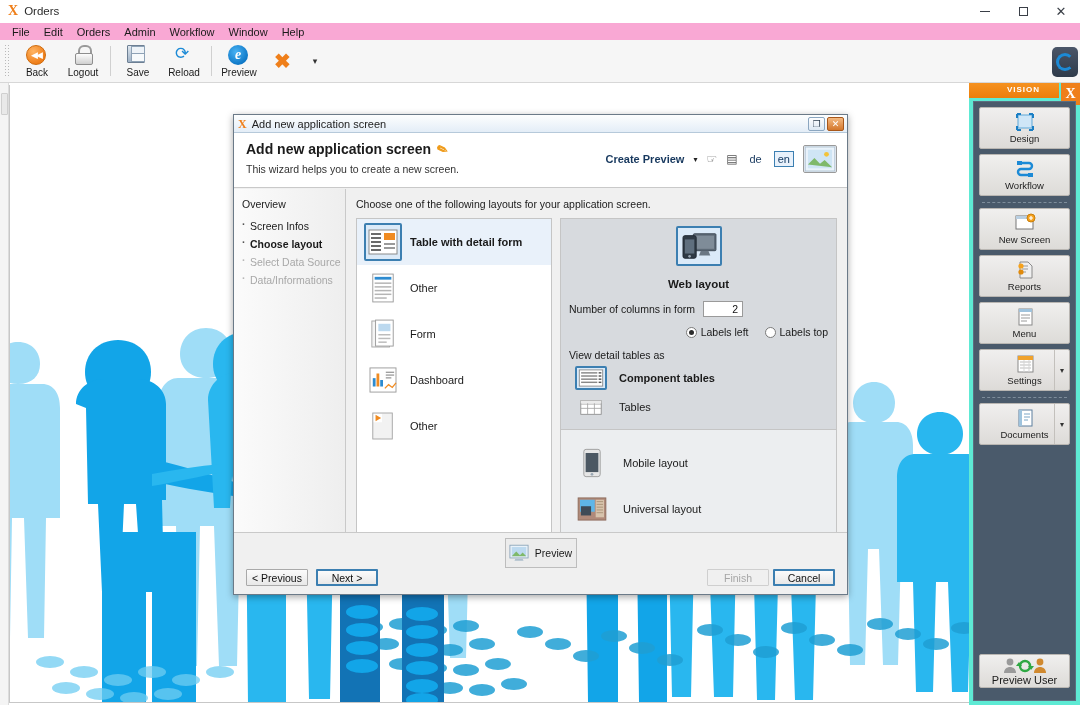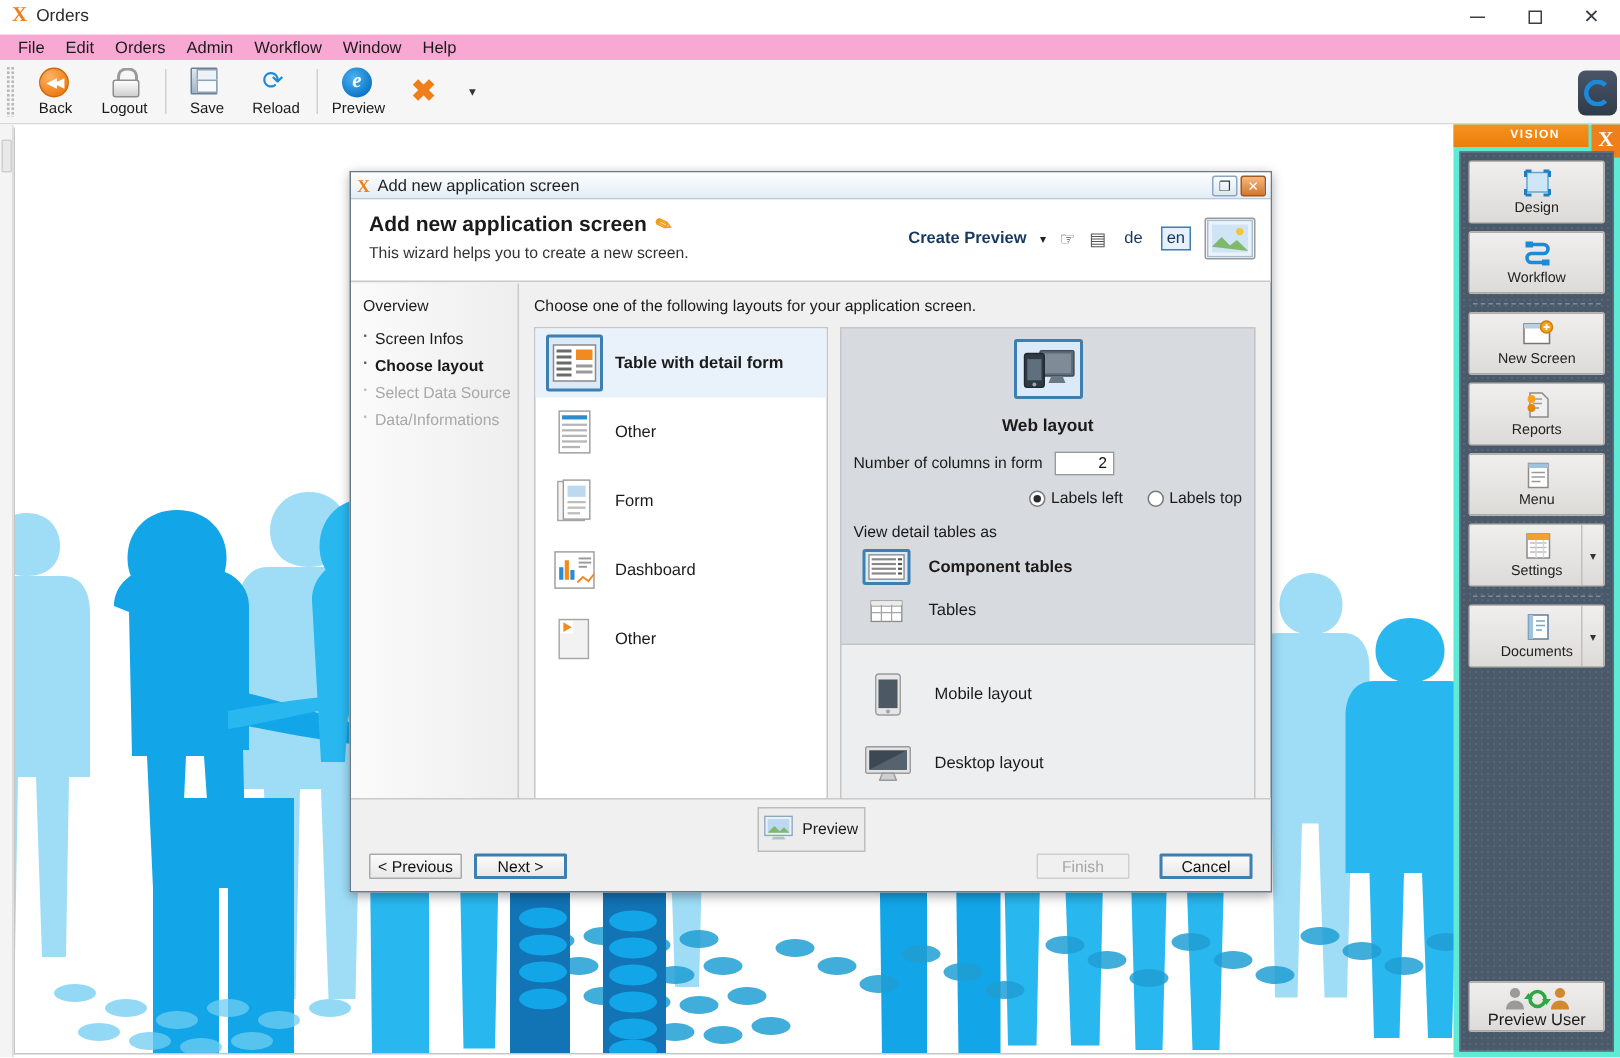--- a/index.html
+++ b/index.html
@@ -237,21 +237,21 @@
     display:flex; align-items:center; justify-content:center; gap:6px; }
   .prev-btn .plbl { font-size:10.5px; }
   .btn {
     height:17px; min-width:62px; font-size:10.5px; color:#111;
     background:linear-gradient(#fbfbfb,#e8e8e8); border:1px solid #a9a9a9;
     display:flex; align-items:center; justify-content:center; border-radius:1px;
   }
   .btn.default { border:2px solid #3c7fb1; }
   .btn.disabled { color:#a6a6a6; background:#f0f0f0; border-color:#cfcfcf; }
   .foot-left { position:absolute; left:12px; bottom:8px; display:flex; gap:8px; }
-  .foot-right { position:absolute; right:12px; bottom:8px; display:flex; gap:20px; }
+  .foot-right { position:absolute; right:12px; bottom:8px; display:flex; gap:4px; }
 </style>
 </head>
 <body>
 
 <div class="titlebar">
   <span class="tb-logo">X</span>
   <span class="tb-title">Orders</span>
   <div class="tb-win">
     <div class="tb-btn">
         <span class="glyph-min"></span>
@@ -777,31 +777,20 @@
               <span class="rp-bico">
                 <svg viewBox="0 0 22 32" style="width:20px;height:30px">
                   <rect x="2" y="1" width="18" height="30" rx="2.5" fill="#e6e6e6" stroke="#9a9a9a"></rect>
                   <rect x="4" y="5" width="14" height="21" fill="#4c5863"></rect>
                   <circle cx="11" cy="28.5" r="1.5" fill="#9aa7b3"></circle>
                 </svg>
               </span>
               <span class="rp-blbl">Mobile layout</span>
             </div>
 
-            <div class="rp-brow">
-              <span class="rp-bico">
-                <svg viewBox="0 0 34 28" style="width:32px;height:26px">
-                  <rect x="1" y="2" width="32" height="19" rx="1.5" fill="#e3e3e3" stroke="#9a9a9a"></rect>
-                  <rect x="3.5" y="4.5" width="27" height="14" fill="#3c4853"></rect>
-                  <path d="M3.5 18.5 l27 -14 0 14z" fill="#55636f"></path>
-                  <path d="M13 21 h8 l2 5 -12 0z" fill="#cfcfcf" stroke="#9a9a9a"></path>
-                </svg>
-              </span>
-              <span class="rp-blbl">Desktop layout</span>
-            </div>
 
             <div class="rp-brow">
               <span class="rp-bico">
                 <svg viewBox="0 0 32 26" style="width:30px;height:24px">
                   <rect x="1" y="1" width="30" height="24" fill="#b08a7a" stroke="#8d6b5c"></rect>
                   <rect x="3" y="3" width="16" height="13" fill="#5fb6e8"></rect>
                   <rect x="4" y="10" width="11" height="10" fill="#3f4b57"></rect>
                   <rect x="20" y="3" width="9" height="19" fill="#d7c3ac"></rect>
                   <path d="M21 5 h7 M21 8 h7 M21 11 h7 M21 14 h7 M21 17 h7" stroke="#a99277"></path>
                 </svg>

